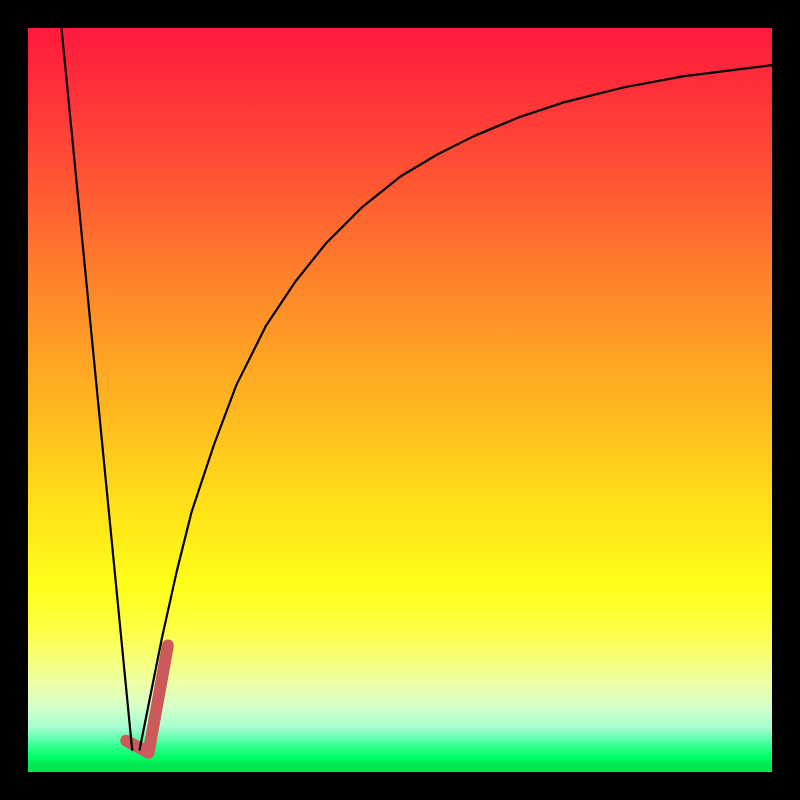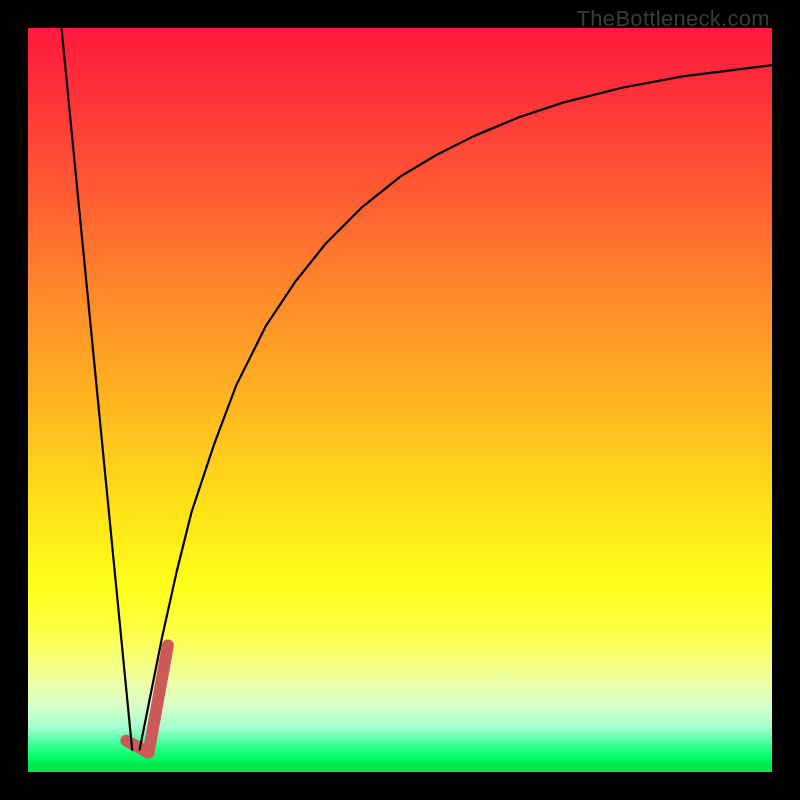--- a/index.html
+++ b/index.html
@@ -83,14 +83,13 @@
         </g>
       <g>
           <path d="M33.48,0.00 L104.16,721.68" fill="none" stroke="#000000" stroke-width="2.2" stroke-linecap="round" stroke-linejoin="round"></path>
         </g>
       <g>
           <path d="M111.60,721.68 L119.04,684.48 L133.92,610.08 L148.80,543.12 L163.68,483.60 L186.00,416.64 L208.32,357.12 L238.08,297.60 L267.84,252.96 L297.60,215.76 L334.80,178.56 L372.00,148.80 L409.20,126.48 L446.40,107.88 L491.04,89.28 L535.68,74.40 L595.20,59.52 L654.72,48.36 L714.24,40.92 L744.00,37.20" fill="none" stroke="#000000" stroke-width="2.2" stroke-linecap="round" stroke-linejoin="round"></path>
         </g>
     </svg>
   </div>
 
-  <div class="watermark">TheBottleneck.com</div>
 </div>
 
 </body></html>

